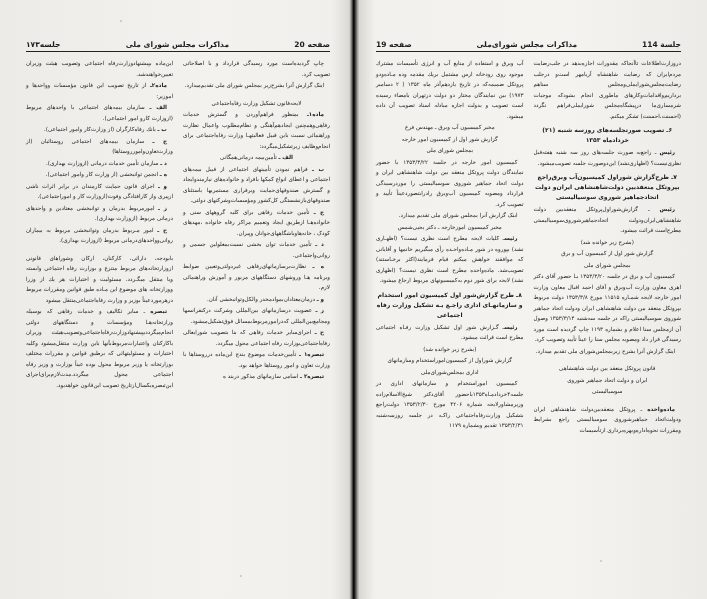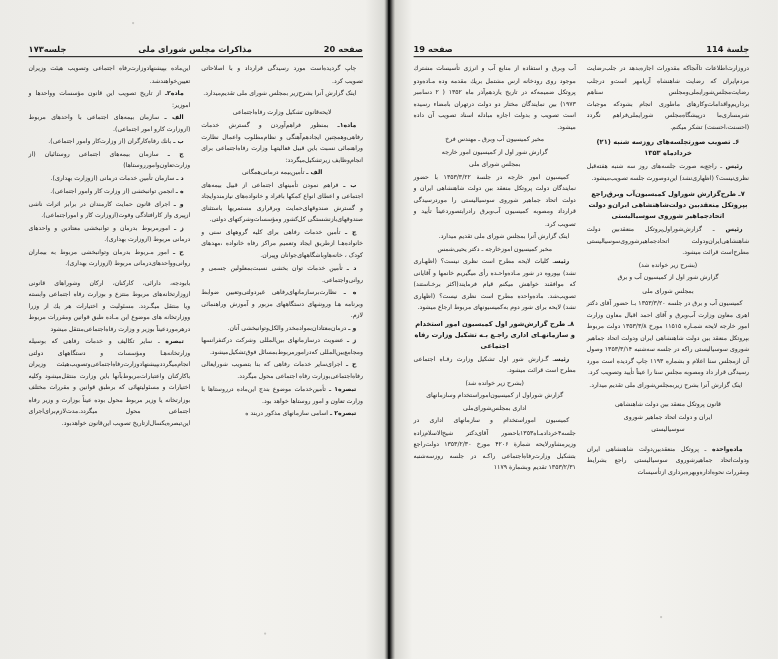--- a/index.html
+++ b/index.html
@@ -92,20 +92,21 @@
           <p><b class="lead">تبصره</b><span> ـ سایر تکالیف و خدمات رفاهی که بوسیله وزارتخانه‌هـا ومؤسسات و دستگاههای دولتی انجام‌میگرددبپیشنهادوزارت‌رفاه‌اجتماعی‌وتصویب‌هیئت وزیران باکارکنان واعتبارات‌مربوط‌بآنها باین وزارت منتقل‌میشود وکلیه اختیارات و مسئولیتهائی که برطبق قوانین و مقررات مختلف بوزارتخانه یا وزیر مربوط محول بوده عیناً بوزارت و وزیر رفاه اجتماعی محول میگردد.مدت‌لازم‌برای‌اجرای این‌تبصره‌یکسال‌ازتاریخ تصویب این‌قانون خواهدبود.</span></p>
         </div>
     </div>
   </div>
 
   <div class="gutter-shadow"></div>
 
   <div class="page right">
     <div class="header">
       <span>جلسة 114</span>
+      <span class="center">مذاکرات مجلس شورای‌ملی</span>
       <span>صفحه 19</span>
     </div>
     <div class="columns">
       <div class="col">
           <p class="noindent"><span>دروزارت‌اطلاعات تاآنجاکه مقدورات اجازه‌بدهد در جلب‌رضایت مردم‌ایران که رضایت شاهنشاه آریامهر است‌و درجلب رضایت‌مجلس‌شورایملی‌ومجلس سناهم برداریم‌واقدامات‌وکارهای ماطوری انجام بشودکه موجبات شرمساری‌ما درپیشگاه‌مجلس شورایملی‌فراهم نگردد (احسنت،احسنت) تشکر میکنم.</span></p>
           <p class="heading"><span>۶ـ تصویب صورتجلسه‌های روزسه شنبه (۲۱) خردادماه ۱۳۵۳</span></p>
           <p><b class="lead">رئیس</b><span> ـ راجع‌به صورت جلسه‌های روز سه شنبه هفته‌قبل نظری‌نیست؟ (اظهاری‌نشد) این‌دوصورت جلسه تصویب‌میشود.</span></p>
           <p class="heading"><span>۷ـ طرح‌گزارش شوراول کمیسیون‌آب وبرق‌راجع بپروتکل منعقدبین دولت‌شاهنشاهی ایران‌و دولت اتحادجماهیر شوروی سوسیالیستی</span></p>
           <p><b class="lead">رئیس</b><span> ـ گزارش‌شوراول‌پروتکل منعقدبین دولت شاهنشاهی‌ایران‌ودولت اتحادجماهیرشوروی‌سوسیالیستی مطرح‌است قرائت میشود.</span></p>
           <p class="center"><span>(بشرح زیر خوانده شد)</span></p>

